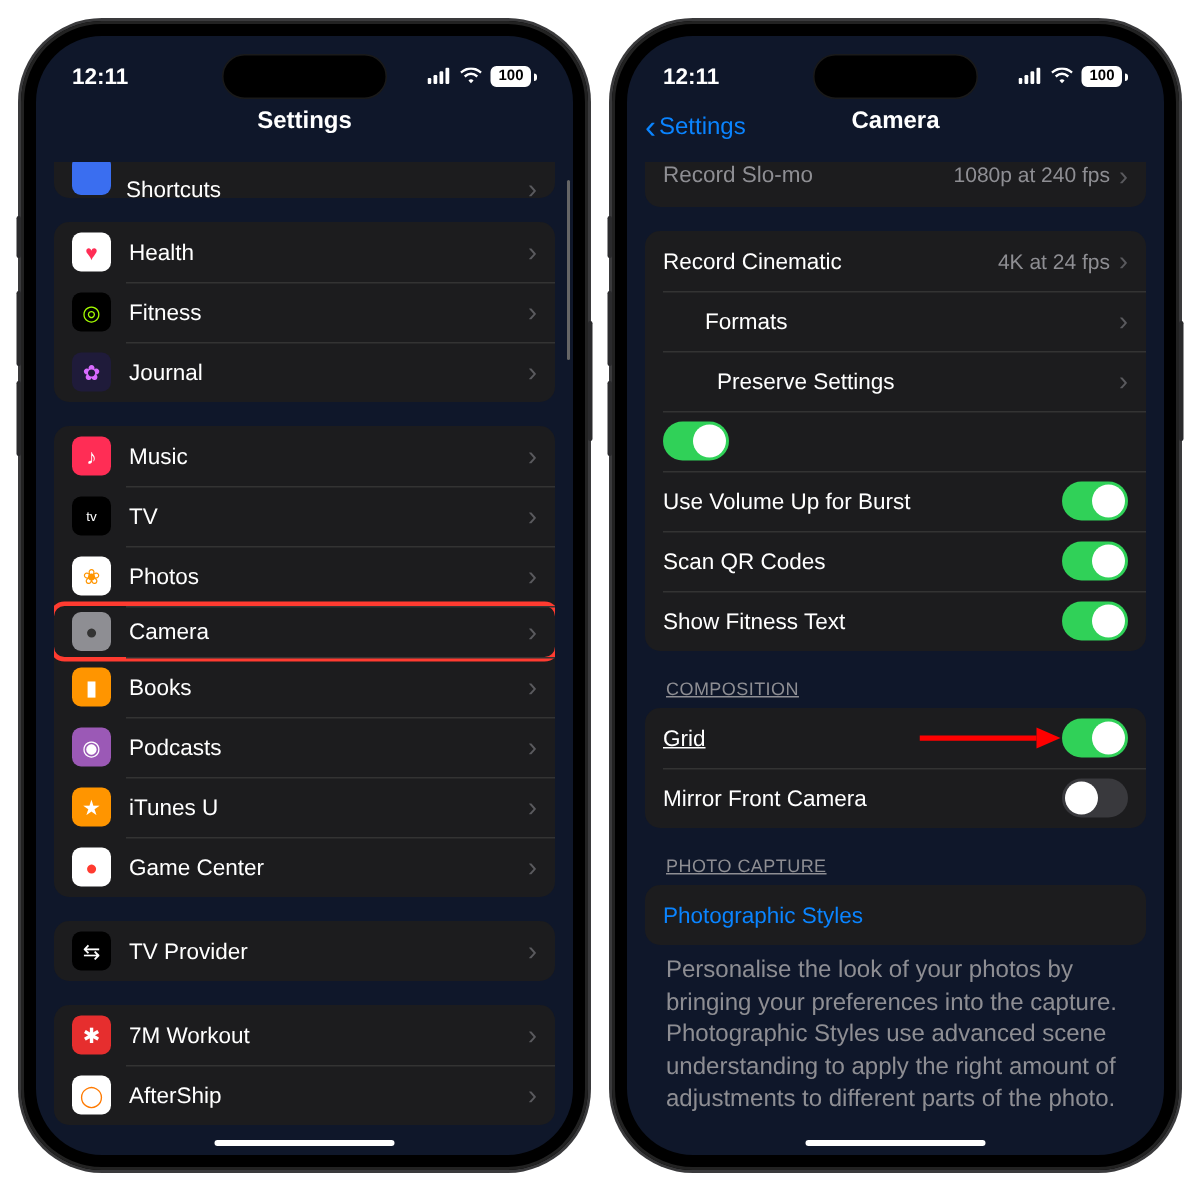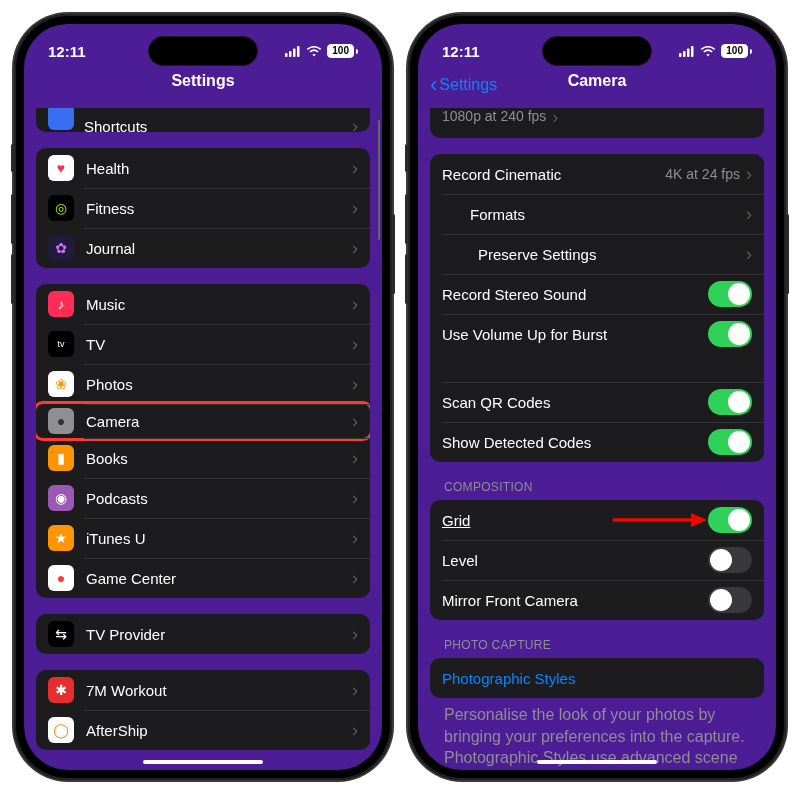--- a/index.html
+++ b/index.html
@@ -18,21 +18,21 @@
       height: 766px;
       background: #000;
       border-radius: 54px;
       padding: 10px;
       position: relative;
       box-shadow: 0 0 0 2px #3a3a3c, inset 0 0 0 2px #222;
     }
     .screen {
       width: 100%;
       height: 100%;
-      background: #4c1d95;
+      background: #0f172a;
       border-radius: 44px;
       overflow: hidden;
       position: relative;
     }
     .notch {
       position: absolute;
       top: 12px;
       left: 50%;
       transform: translateX(-50%);
       width: 110px;
@@ -161,20 +161,21 @@
       top: 2px;
     }
     .toggle.on::after { right: 2px; }
     .toggle.off::after { left: 2px; }
     .section-header {
       color: #8e8e93;
       font-size: 12px;
       text-transform: uppercase;
       padding: 18px 14px 6px;
       letter-spacing: 0.3px;
+      text-decoration: underline;
     }
     .highlight {
       border: 3px solid #ff3b30;
       border-radius: 10px;
       margin: -3px;
     }
     .link-text { color: #0a84ff; }
     .footer-text {
       color: #8e8e93;
       font-size: 16px;
@@ -383,72 +384,68 @@
     </div>
     <div class="nav-header">
       <div class="nav-back">
         <span style="font-size:22px;font-weight:500">‹</span>
         <span>Settings</span>
       </div>
       <span>Camera</span>
     </div>
     <div class="content">
       <div class="cut-row">
+        <span class="row-label">Record Slo-mo</span>
         <span class="row-value">1080p at 240 fps</span>
         <span class="chevron">›</span>
       </div>
 
       <div class="group" id="rg1">
           <div class="row no-icon" style="position: relative;">
             <span class="row-label">Record Cinematic</span>
             <span class="row-value">4K at 24 fps</span>
             <span class="chevron">›</span>
           </div>
           <div class="row no-icon" style="position: relative; padding-left: 40px;">
             <span class="row-label">Formats</span>
             <span class="chevron">›</span>
           </div>
           <div class="row no-icon" style="position: relative; padding-left: 48px;">
             <span class="row-label">Preserve Settings</span>
             <span class="chevron">›</span>
           </div>
           <div class="row no-icon" style="position: relative;">
-            <span class="row-label">Record Stereo Sound</span>
             <div class="toggle on"></div>
           </div>
           <div class="row no-icon" style="position: relative;">
             <span class="row-label">Use Volume Up for Burst</span>
             <div class="toggle on"></div>
           </div>
-          <div class="row no-icon" style="position: relative; margin-top: 28px;">
+          <div class="row no-icon" style="position: relative;">
             <span class="row-label">Scan QR Codes</span>
             <div class="toggle on"></div>
           </div>
           <div class="row no-icon" style="position: relative;">
-            <span class="row-label">Show Detected Codes</span>
+            <span class="row-label">Show Fitness Text</span>
             <div class="toggle on"></div>
           </div>
         </div>
       <div class="section-header">Composition</div>
       <div class="group" style="margin-top:0" id="rg2">
           <div class="row no-icon" style="position: relative; text-decoration: underline;">
             <span class="row-label">Grid</span>
             <span>
               <svg width="95" height="18" style="position:absolute;right:56px;top:11px">
                 <line x1="0" y1="9" x2="78" y2="9" stroke="#ff0000" stroke-width="3.5"></line>
                 <polygon points="78,2 94,9 78,16" fill="#ff0000"></polygon>
               </svg>
             </span>
             <div class="toggle on"></div>
           </div>
           <div class="row no-icon" style="position: relative;">
-            <span class="row-label">Level</span>
-            <div class="toggle off"></div>
-          </div>
-          <div class="row no-icon" style="position: relative;">
             <span class="row-label">Mirror Front Camera</span>
             <div class="toggle off"></div>
           </div>
         </div>
       <div class="section-header">Photo Capture</div>
       <div class="group" style="margin-top:0">
         <div class="row no-icon">
           <span class="row-label link-text">Photographic Styles</span>
         </div>
       </div>

